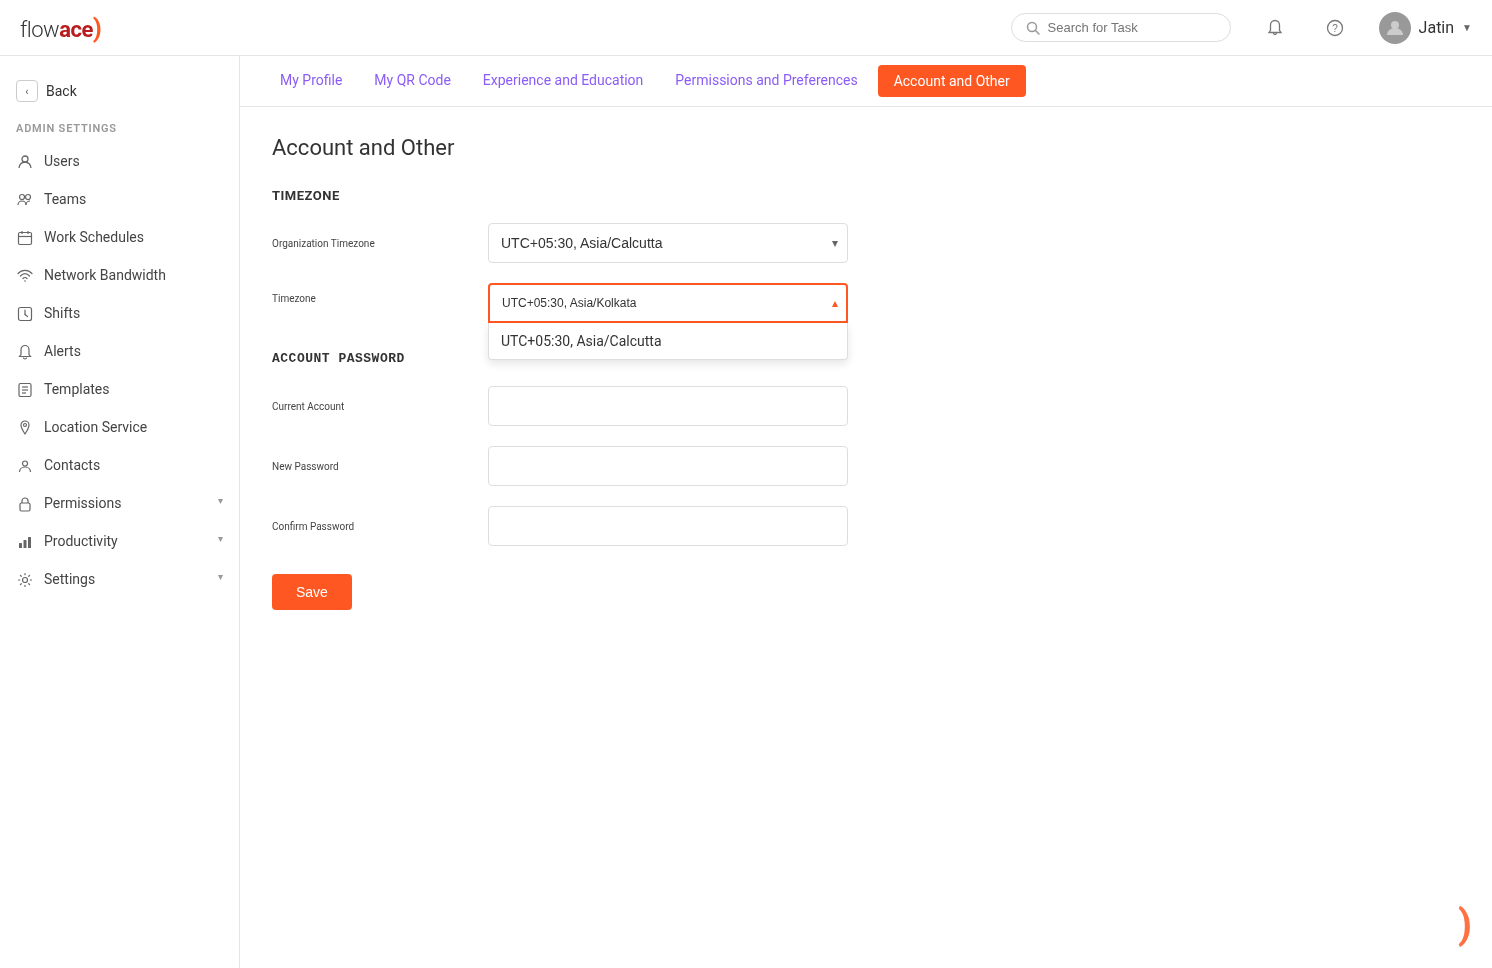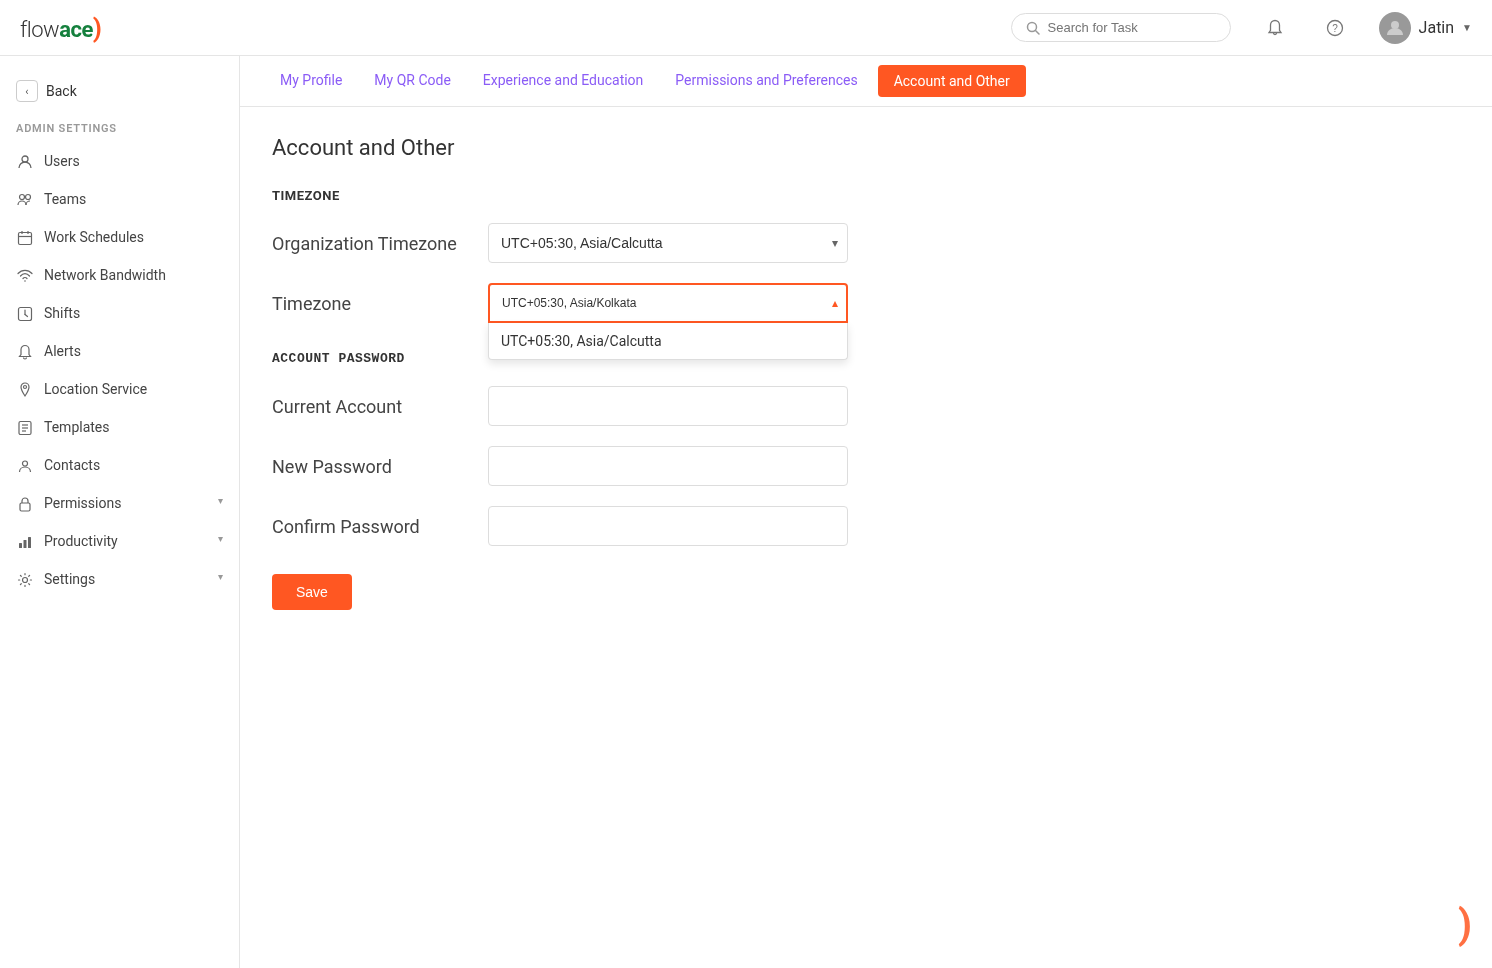--- a/index.html
+++ b/index.html
@@ -75,21 +75,21 @@
       margin: 8px 4px; padding: 8px 16px;
     }
 
     
     .content { padding: 28px 32px; }
     .page-title { font-size: 22px; font-weight: 400; color: #333; margin-bottom: 28px; }
 
     .section-title { font-size: 13px; font-weight: 700; color: #333; letter-spacing: 0.5px; margin-bottom: 20px; text-transform: uppercase; }
 
     .form-row { display: flex; align-items: center; margin-bottom: 20px; gap: 16px; }
-    .form-label { width: 200px; font-size: 18px; color: #444; flex-shrink: 0; }
+    .form-label { width: 200px; font-size: 10px; color: #444; flex-shrink: 0; }
     .form-field { position: relative; }
 
     .select-box {
       width: 360px; height: 40px; border: 1px solid #ddd; border-radius: 4px;
       padding: 0 36px 0 12px; font-size: 14px; color: #333; background: #fff;
       appearance: none; cursor: pointer; outline: none;
     }
     .select-wrapper { position: relative; display: inline-block; }
     .select-arrow {
       position: absolute; right: 10px; top: 50%; transform: translateY(-50%);
@@ -138,21 +138,21 @@
 
     
     svg { display: block; }
   </style>
 </head>
 <body>
 
 <header class="header">
   <div class="logo">
     <span style="font-size:22px; font-weight:300; color:#333; letter-spacing:-0.5px;">
-      flow<span style="font-weight:700; color:#15803d;">ace</span><span style="color:#ff5722; font-weight:700; font-size:26px;">)</span>
+      flow<span style="font-weight:700; color:#b91c1c;">ace</span><span style="color:#ff5722; font-weight:700; font-size:26px;">)</span>
     </span>
   </div>
   <div class="header-right">
     <div class="search-box">
       <span class="search-icon">
         <svg width="14" height="14" viewBox="0 0 14 14" fill="none">
           <circle cx="6" cy="6" r="4.5" stroke="#999" stroke-width="1.5"></circle>
           <line x1="9.5" y1="9.5" x2="13" y2="13" stroke="#999" stroke-width="1.5" stroke-linecap="round"></line>
         </svg>
       </span>
@@ -255,37 +255,37 @@
           <path d="M8 1.5C5.8 1.5 4 3.3 4 5.5v5L2.5 12.5h11L12 10.5V5.5c0-2.2-1.8-4-4-4z" stroke="#666" stroke-width="1.2"></path>
           <path d="M6.5 13.5a1.5 1.5 0 003 0" stroke="#666" stroke-width="1.2"></path>
         </svg>
       </span>
       <span class="nav-label">Alerts</span>
     </div>
 
     <div class="nav-item">
       <span class="nav-icon">
         <svg width="16" height="16" viewBox="0 0 16 16" fill="none">
-          <path d="M8 1C5.8 1 4 2.8 4 5c0 3 4 9 4 9s4-6 4-9c0-2.2-1.8-4-4-4z" stroke="#666" stroke-width="1.2"></path>
-          <circle cx="8" cy="5" r="1.5" stroke="#666" stroke-width="1.2"></circle>
-        </svg>
-      </span>
-      <span class="nav-label">Location Service</span>
-    </div>
-
-    <div class="nav-item">
-      <span class="nav-icon">
-        <svg width="16" height="16" viewBox="0 0 16 16" fill="none">
           <rect x="2" y="1.5" width="12" height="13" rx="1.5" stroke="#666" stroke-width="1.2"></rect>
           <line x1="5" y1="5" x2="11" y2="5" stroke="#666" stroke-width="1.2"></line>
           <line x1="5" y1="8" x2="11" y2="8" stroke="#666" stroke-width="1.2"></line>
           <line x1="5" y1="11" x2="9" y2="11" stroke="#666" stroke-width="1.2"></line>
         </svg>
       </span>
       <span class="nav-label">Templates</span>
+    </div>
+
+    <div class="nav-item">
+      <span class="nav-icon">
+        <svg width="16" height="16" viewBox="0 0 16 16" fill="none">
+          <path d="M8 1C5.8 1 4 2.8 4 5c0 3 4 9 4 9s4-6 4-9c0-2.2-1.8-4-4-4z" stroke="#666" stroke-width="1.2"></path>
+          <circle cx="8" cy="5" r="1.5" stroke="#666" stroke-width="1.2"></circle>
+        </svg>
+      </span>
+      <span class="nav-label">Location Service</span>
     </div>
 
     <div class="nav-item">
       <span class="nav-icon">
         <svg width="16" height="16" viewBox="0 0 16 16" fill="none">
           <circle cx="8" cy="5.5" r="2.5" stroke="#666" stroke-width="1.2"></circle>
           <path d="M2.5 14c0-3 2.5-5 5.5-5s5.5 2 5.5 5" stroke="#666" stroke-width="1.2"></path>
         </svg>
       </span>
       <span class="nav-label">Contacts</span>

